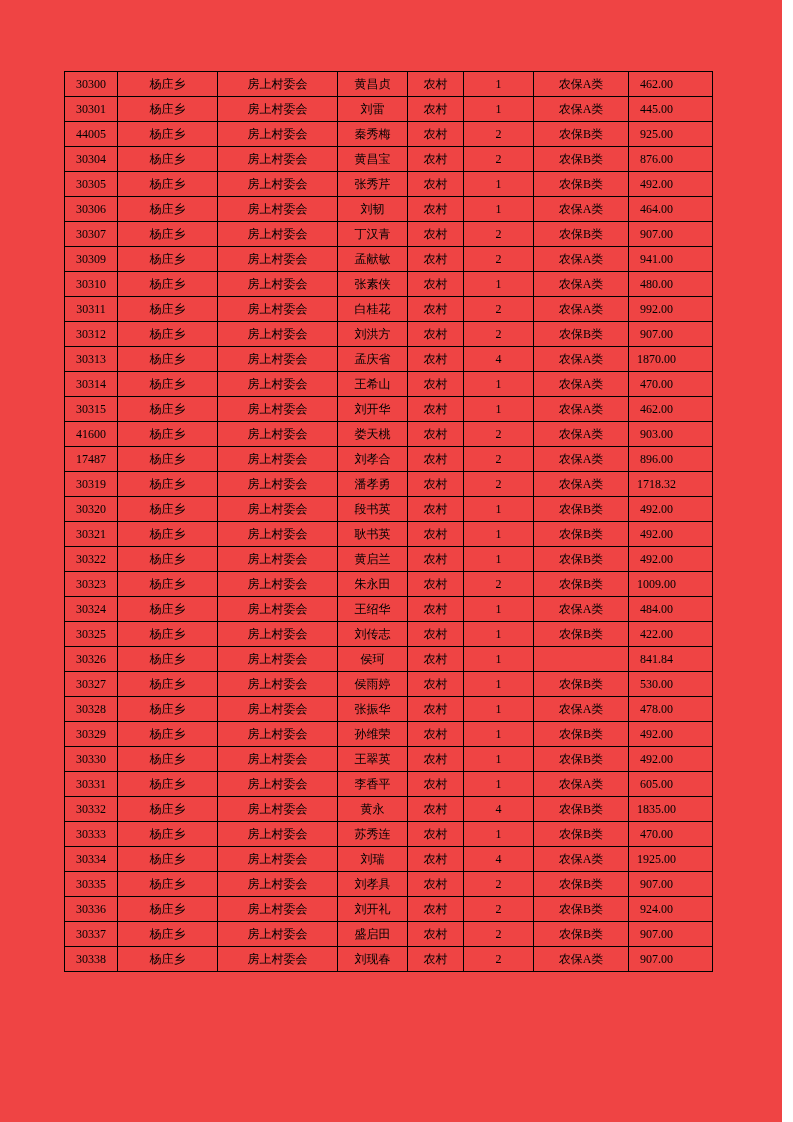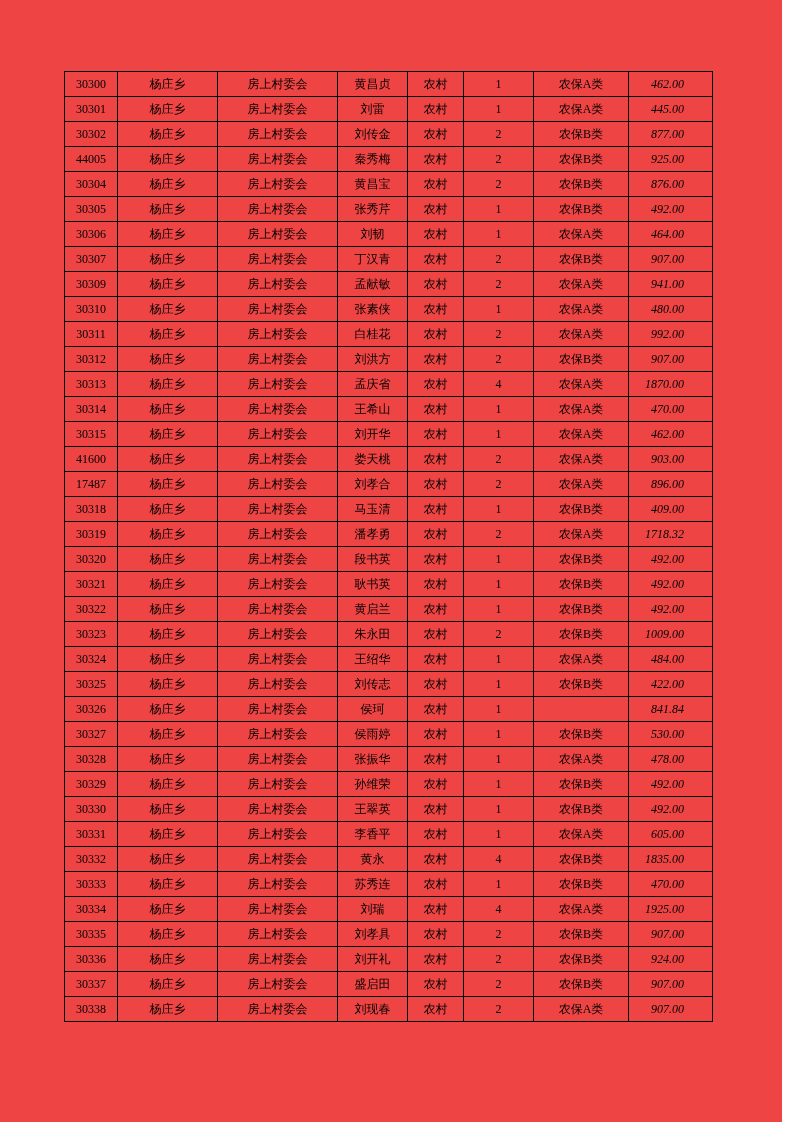--- a/index.html
+++ b/index.html
@@ -40,23 +40,22 @@
   }
   col.w-serial   { width: 53px; }
   col.w-township { width: 100px; }
   col.w-village  { width: 120px; }
   col.w-name     { width: 70px; }
   col.w-restype  { width: 56px; }
   col.w-count    { width: 70px; }
   col.w-category { width: 95px; }
   col.w-amount   { width: 84px; }
   .data-table td.col-amount {
-    text-align: right;
+    text-align: center;
     padding-right: 28px;
-    font-style: italic;
   }
 </style>
 </head>
 <body>
 
 <div class="page">
   <table class="data-table">
     <colgroup>
       <col class="w-serial">
       <col class="w-township">
@@ -82,30 +81,20 @@
           <td class="col-serial">30301</td>
           <td class="col-township">杨庄乡</td>
           <td class="col-village">房上村委会</td>
           <td class="col-name">刘雷</td>
           <td class="col-restype">农村</td>
           <td class="col-count">1</td>
           <td class="col-category">农保A类</td>
           <td class="col-amount">445.00</td>
         </tr>
         <tr>
-          <td class="col-serial">30302</td>
-          <td class="col-township">杨庄乡</td>
-          <td class="col-village">房上村委会</td>
-          <td class="col-name">刘传金</td>
-          <td class="col-restype">农村</td>
-          <td class="col-count">2</td>
-          <td class="col-category">农保B类</td>
-          <td class="col-amount">877.00</td>
-        </tr>
-        <tr>
           <td class="col-serial">44005</td>
           <td class="col-township">杨庄乡</td>
           <td class="col-village">房上村委会</td>
           <td class="col-name">秦秀梅</td>
           <td class="col-restype">农村</td>
           <td class="col-count">2</td>
           <td class="col-category">农保B类</td>
           <td class="col-amount">925.00</td>
         </tr>
         <tr>
@@ -230,30 +219,20 @@
         </tr>
         <tr>
           <td class="col-serial">17487</td>
           <td class="col-township">杨庄乡</td>
           <td class="col-village">房上村委会</td>
           <td class="col-name">刘孝合</td>
           <td class="col-restype">农村</td>
           <td class="col-count">2</td>
           <td class="col-category">农保A类</td>
           <td class="col-amount">896.00</td>
-        </tr>
-        <tr>
-          <td class="col-serial">30318</td>
-          <td class="col-township">杨庄乡</td>
-          <td class="col-village">房上村委会</td>
-          <td class="col-name">马玉清</td>
-          <td class="col-restype">农村</td>
-          <td class="col-count">1</td>
-          <td class="col-category">农保B类</td>
-          <td class="col-amount">409.00</td>
         </tr>
         <tr>
           <td class="col-serial">30319</td>
           <td class="col-township">杨庄乡</td>
           <td class="col-village">房上村委会</td>
           <td class="col-name">潘孝勇</td>
           <td class="col-restype">农村</td>
           <td class="col-count">2</td>
           <td class="col-category">农保A类</td>
           <td class="col-amount">1718.32</td>

